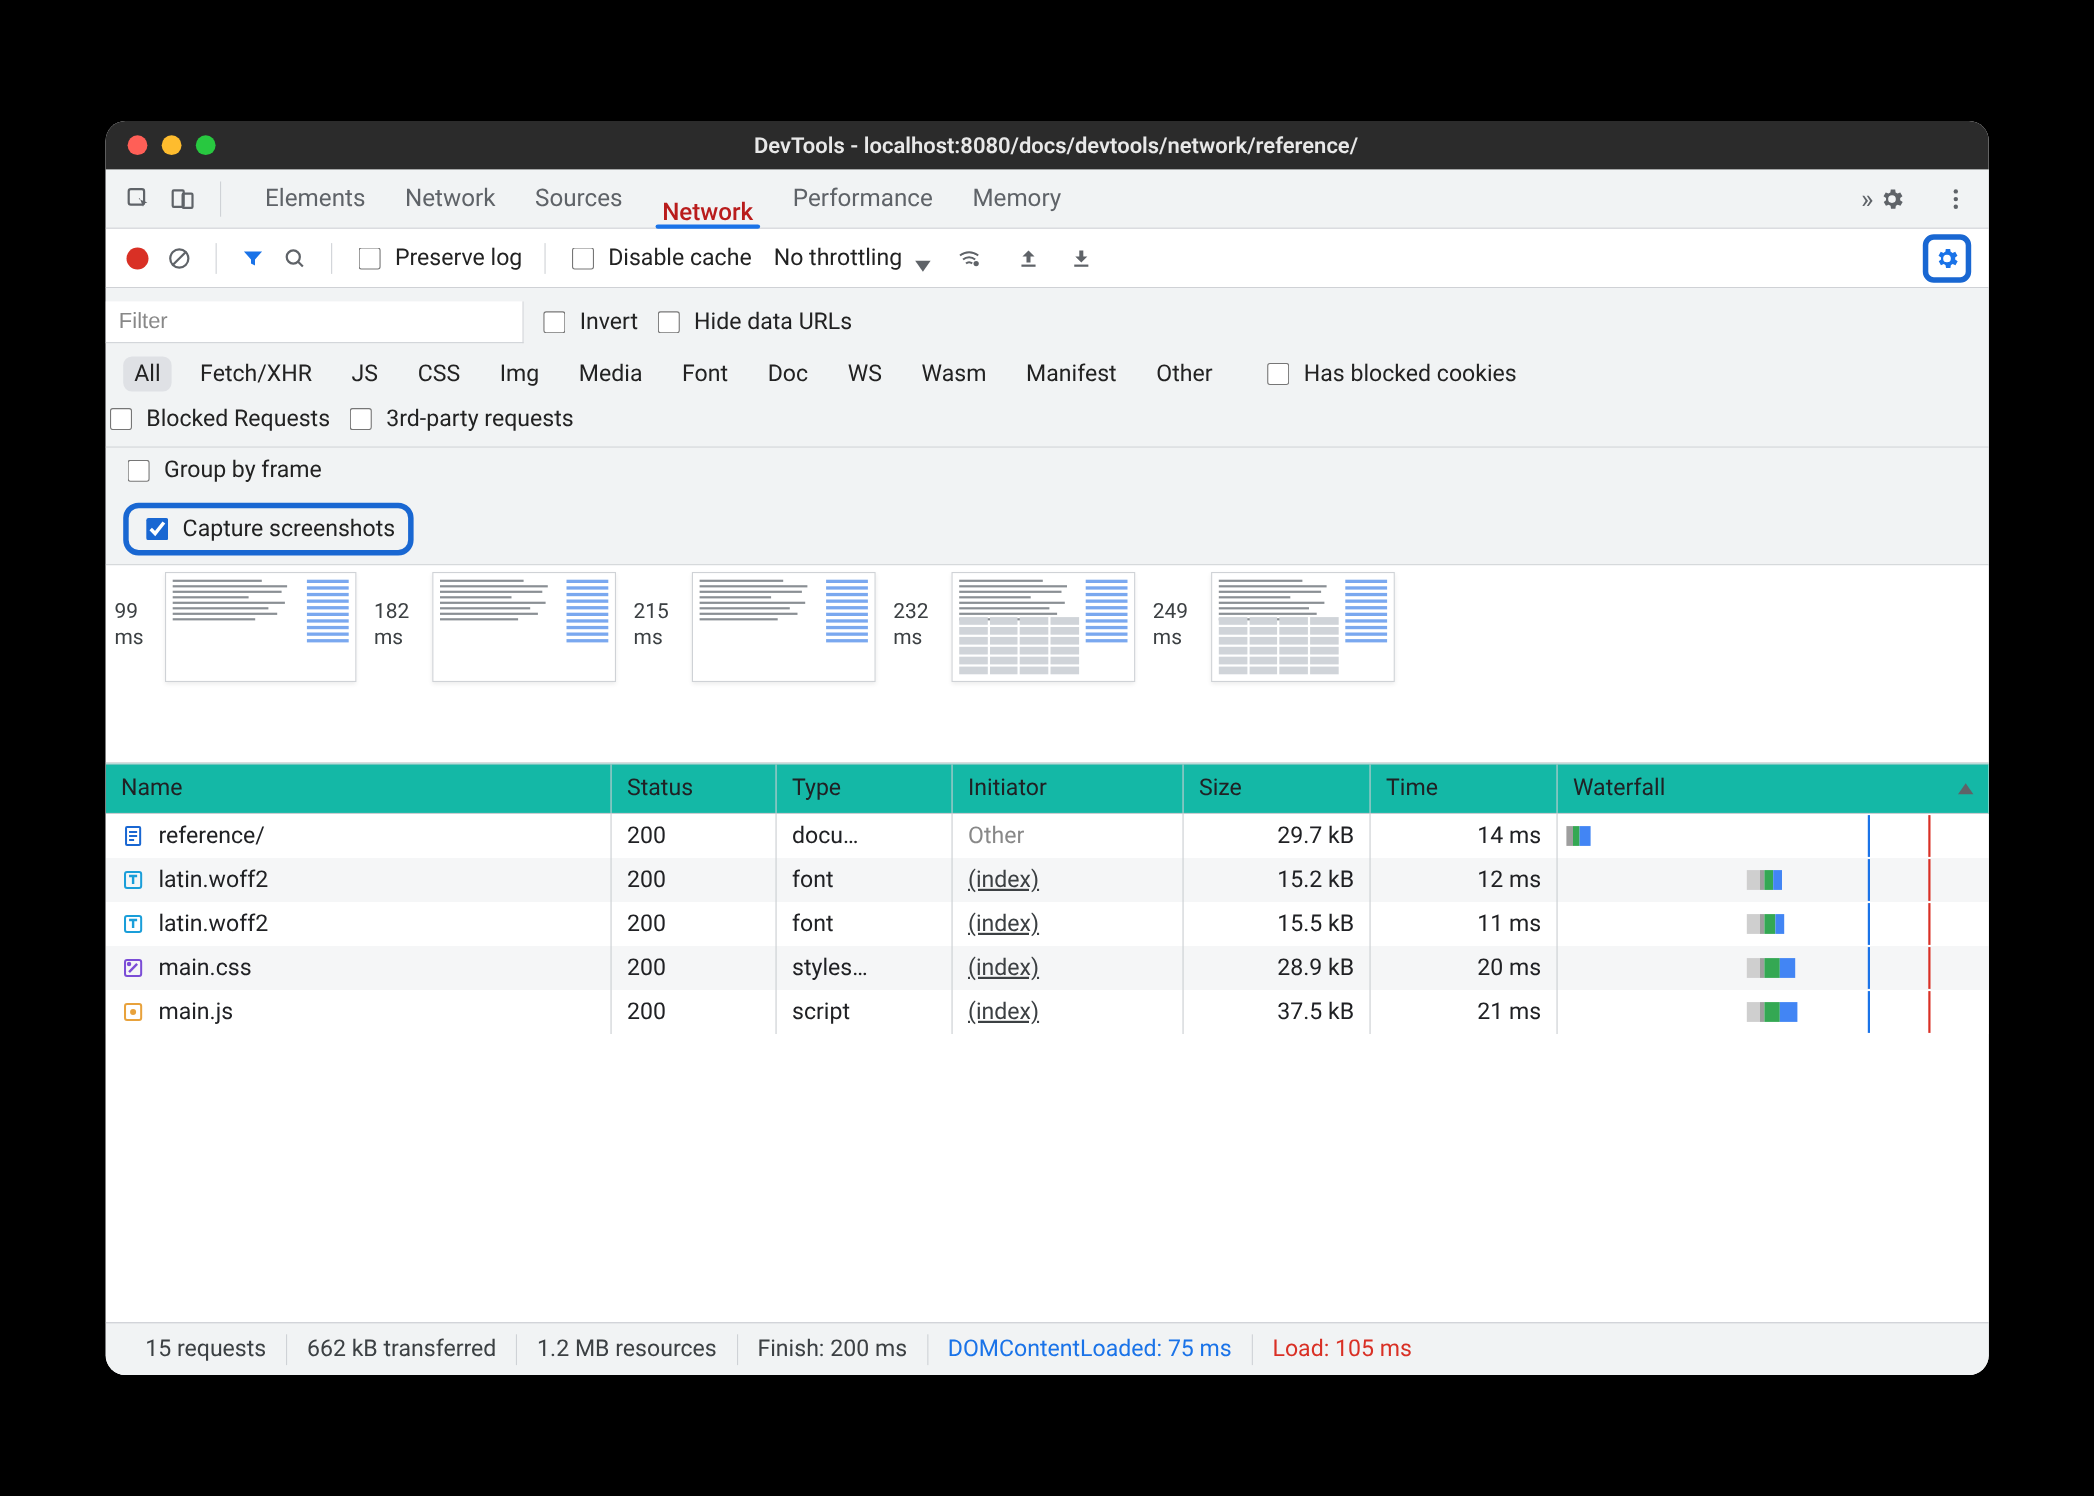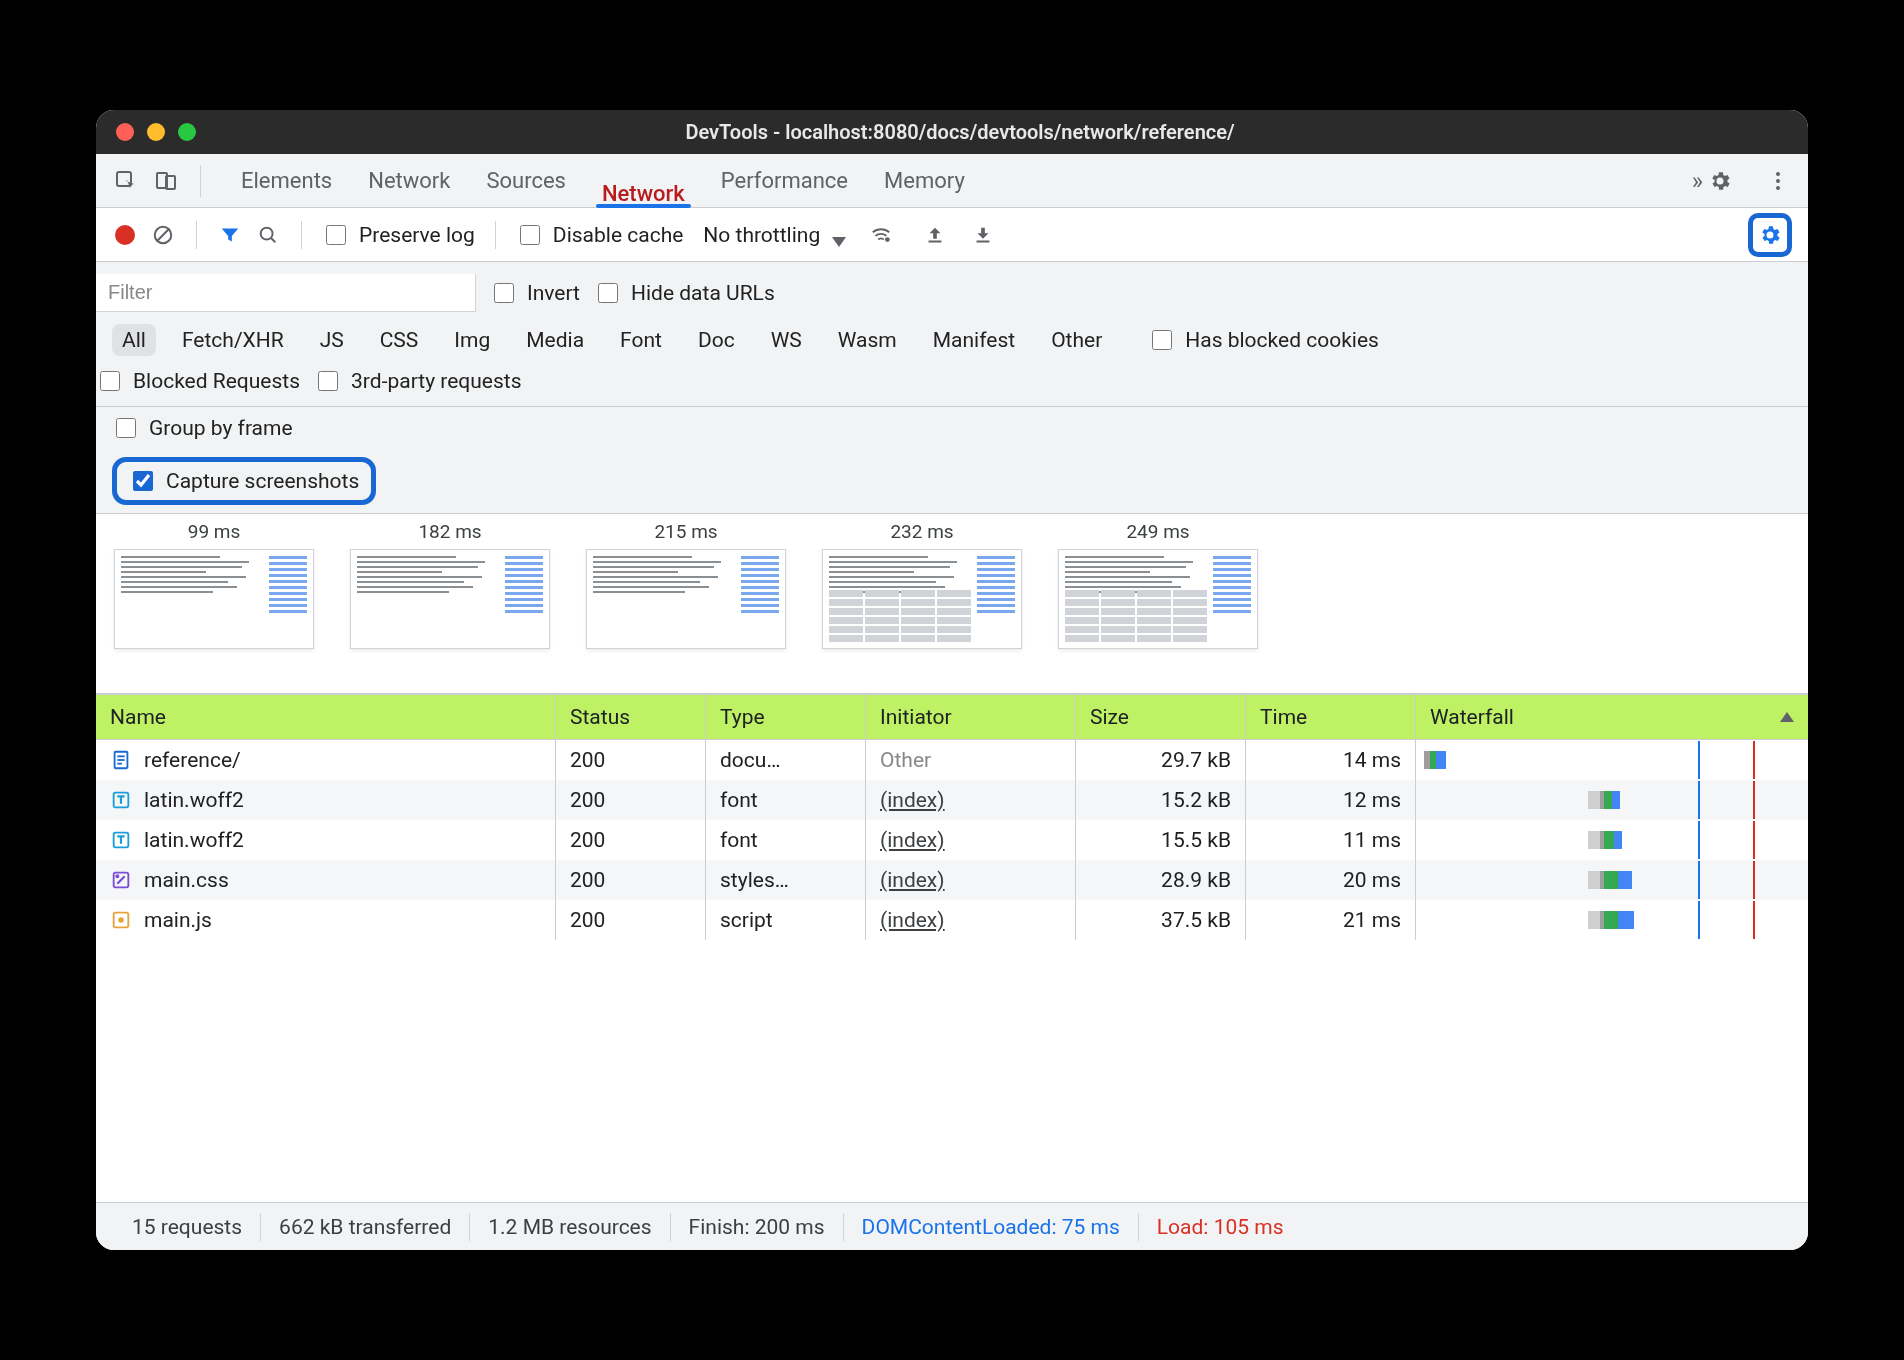--- a/index.html
+++ b/index.html
@@ -67,41 +67,41 @@
   .type-pill { padding:4px 10px; border-radius:8px; font-size:21px; color:#222; cursor:pointer;}
   .type-pill.active { background:#dfe1e5; }
   .type-list { display:flex; align-items:center; gap:16px; padding-left:16px;}
   
   .optbar { background:var(--bg-alt); border-bottom:1px solid var(--border); display:flex; padding:8px 16px; }
   .optcol { width:50%; display:flex; flex-direction:column; gap:16px; }
   .capture-highlight { display:inline-flex; border:5px solid #1967d2; border-radius:14px; padding:6px 12px;justify-content:center; }
   .capture-highlight input { accent-color:#1967d2; }
   
   .filmstrip { background:var(--bg); border-bottom:1px solid var(--border); height:180px; display:flex; align-items:flex-start; padding:6px 8px 0 8px; gap:16px;}
-  .filmframe { width:220px; display:flex; flex-direction:column; align-items:center;text-align:right; }
+  .filmframe { width:220px; display:flex; align-items:center; }
   .filmframe .ts { font-size:19px; color:#3c4043; margin-bottom:6px;}
   .thumb { width:200px; height:100px; background:#fff; border:1px solid #cfd2d6; box-shadow:0 2px 4px rgba(0,0,0,.08); position:relative; overflow:hidden;}
   .thumb .doc-body { position:absolute; left:6px; top:6px; right:50px; bottom:6px; display:flex; flex-direction:column; gap:3px; }
   .thumb .doc-body span { height:2px; background:#8a8f94; display:block;}
   .thumb .doc-body span:nth-child(1){width:70%}
   .thumb .doc-body span:nth-child(2){width:90%}
   .thumb .doc-body span:nth-child(3){width:85%}
   .thumb .doc-body span:nth-child(4){width:60%}
   .thumb .doc-body span:nth-child(5){width:88%}
   .thumb .doc-body span:nth-child(6){width:75%}
   .thumb .doc-body span:nth-child(7){width:82%}
   .thumb .doc-body span:nth-child(8){width:65%}
   .thumb .doc-side { position:absolute; right:6px; top:6px; width:38px; bottom:6px; display:flex; flex-direction:column; gap:3px;}
   .thumb .doc-side span { height:3px; background:#7aa8ef; display:block;}
   .thumb.table .doc-body { right:50px; }
   .thumb.table .tbl { position:absolute; left:6px; top:40px; right:50px; bottom:6px; display:grid; grid-template-columns:repeat(4,1fr); gap:2px;}
   .thumb.table .tbl span{ background:#d0d4d9; display:block;}
   
   .nettable { flex:1; background:var(--bg); display:flex; flex-direction:column; overflow:hidden;}
-  .nettable .thead { display:grid; grid-template-columns: 460px 150px 160px 210px 170px 170px 1fr; align-items:center; background:#bef264; border-top:1px solid var(--border); border-bottom:1px solid var(--border);}
+  .nettable .thead { display:grid; grid-template-columns: 460px 150px 160px 210px 170px 170px 1fr; align-items:center; background:#14b8a6; border-top:1px solid var(--border); border-bottom:1px solid var(--border);}
   .nettable .th { padding:10px 14px; font-size:21px; color:#202124; border-right:1px solid var(--border); display:flex; align-items:center; justify-content:space-between; white-space:nowrap; overflow:hidden; text-overflow:ellipsis;}
   .nettable .th:last-child { border-right:none;}
   .nettable .th .sort { width:0;height:0;border-left:7px solid transparent;border-right:7px solid transparent;border-bottom:10px solid #5f6368; margin-left:auto;}
   .nettable .tbody { overflow:auto; }
   .nettable .tr { display:grid; grid-template-columns: 460px 150px 160px 210px 170px 170px 1fr; align-items:center;}
   .nettable .tr:nth-child(odd){ background:#fff;}
   .nettable .tr:nth-child(even){ background:#f5f6f7;}
   .nettable .td { padding:8px 14px; font-size:21px; color:#202124; border-right:1px solid var(--border); white-space:nowrap; overflow:hidden; text-overflow:ellipsis;}
   .nettable .td:last-child { border-right:none;}
   .nettable .td.size, .nettable .td.time { text-align:right; }

